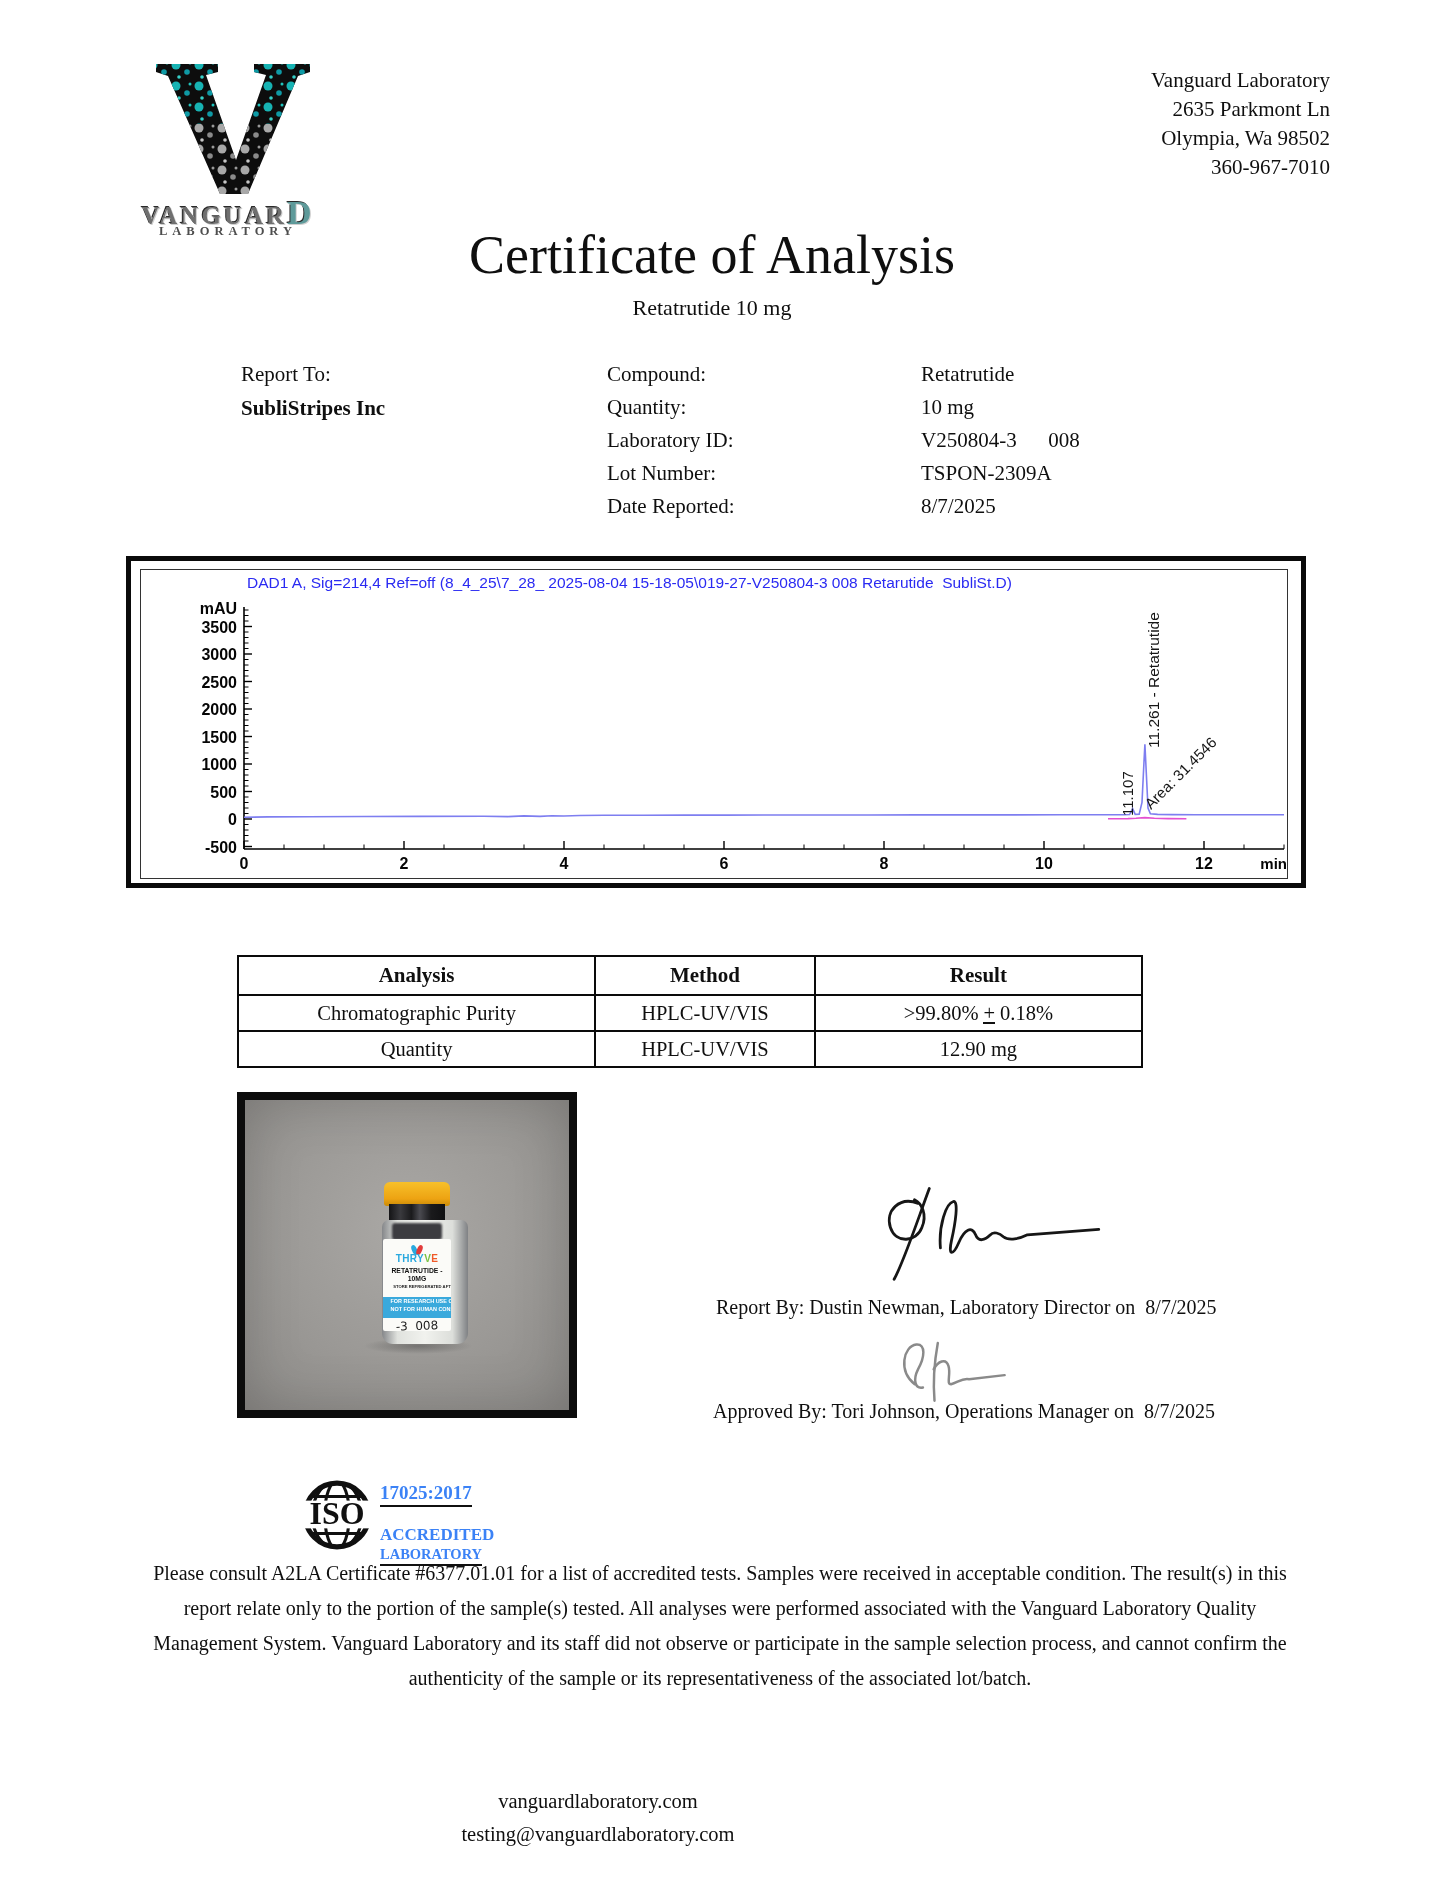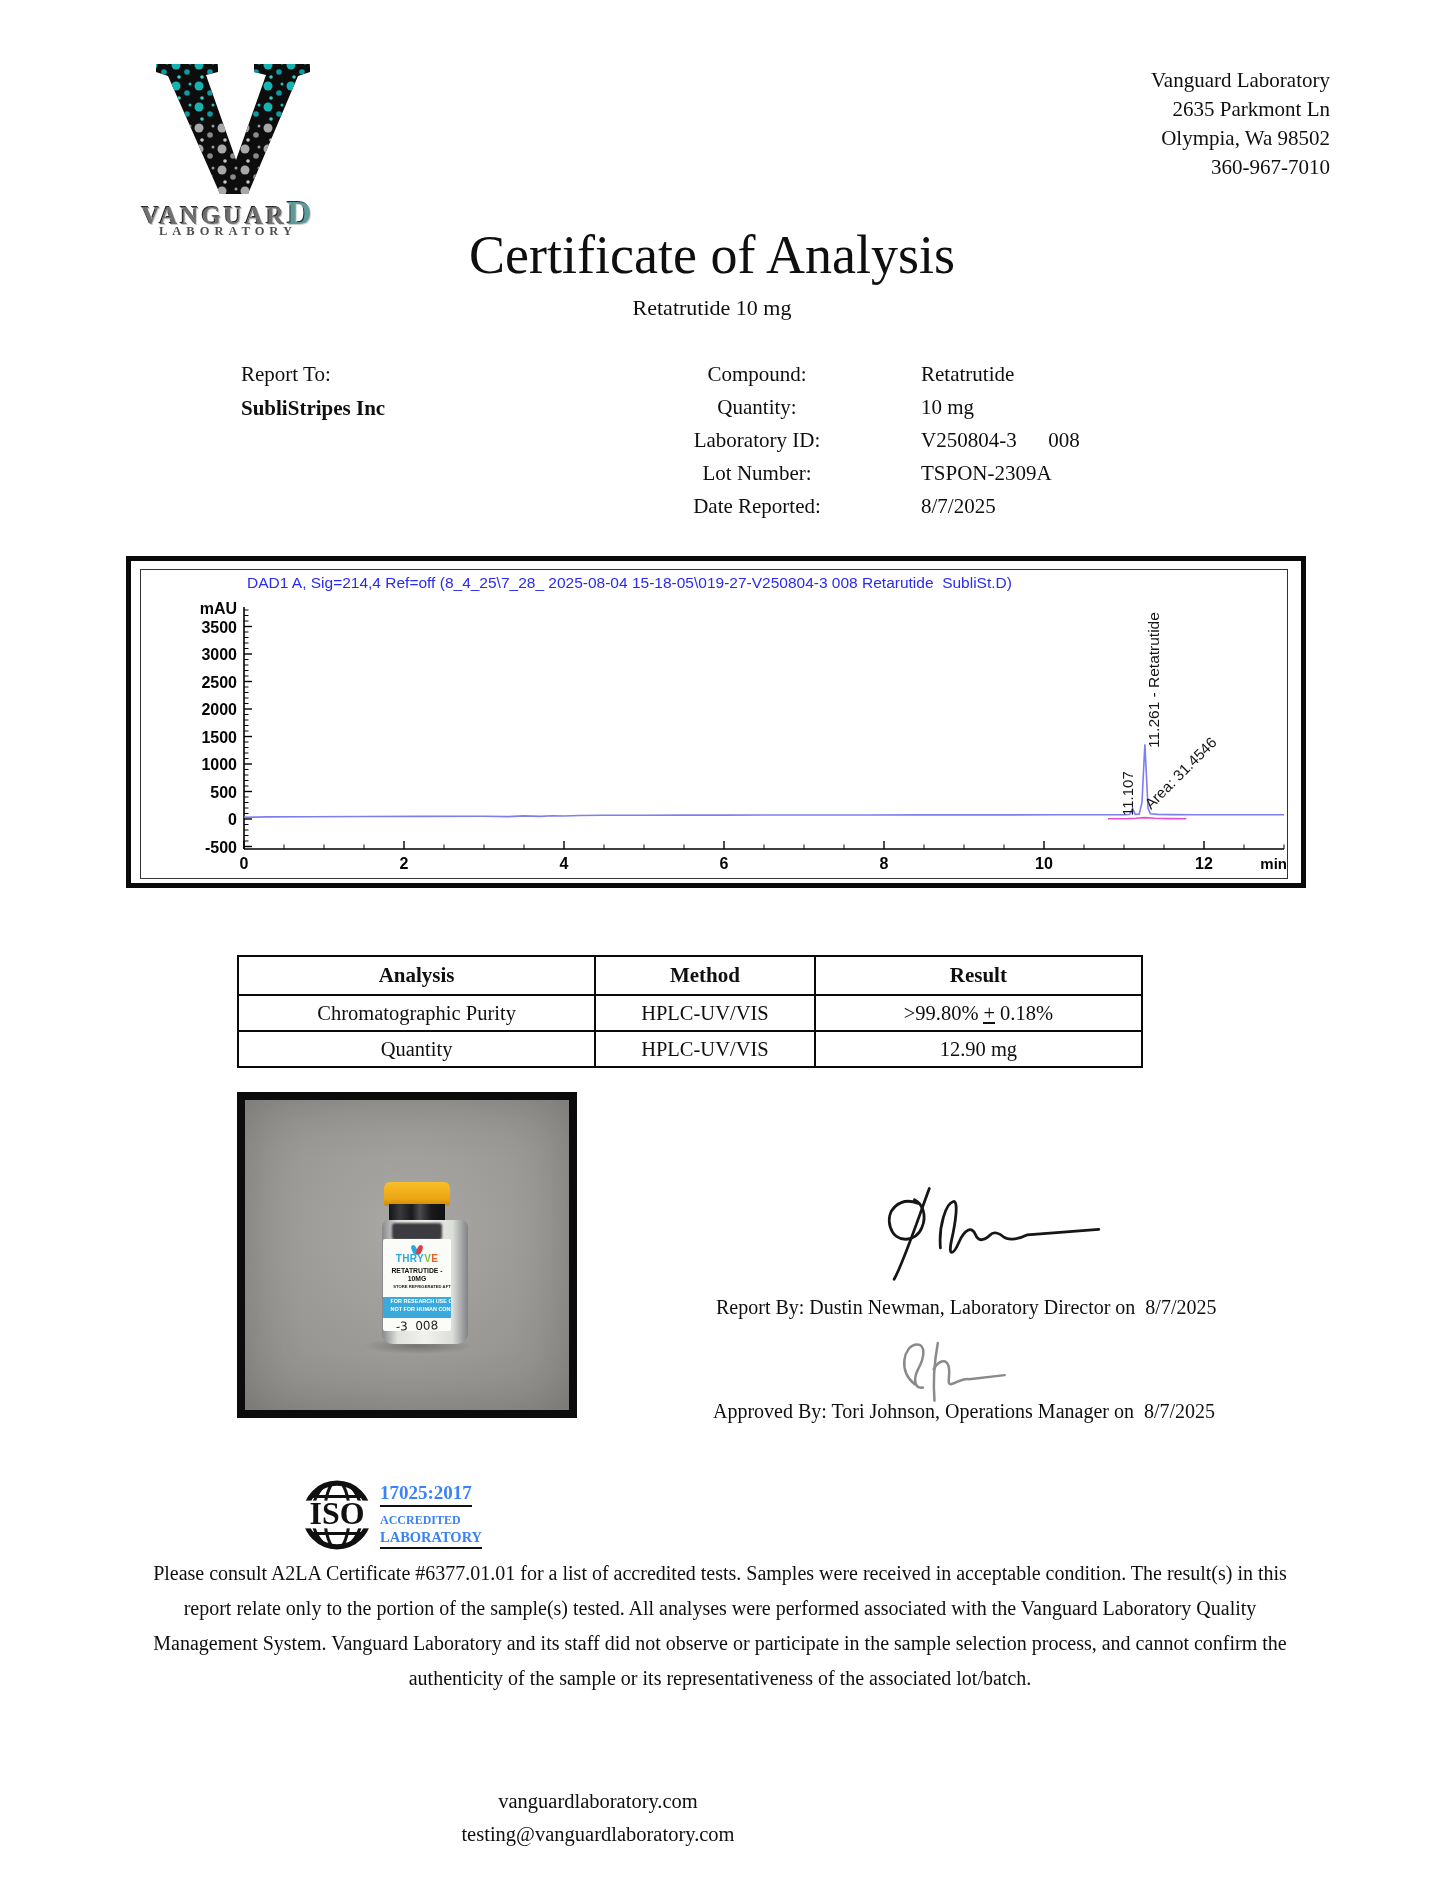--- a/index.html
+++ b/index.html
@@ -20,21 +20,21 @@
 
   
   .title{position:absolute;left:0;top:224px;width:1424px;text-align:center;
     font-size:54px;font-weight:normal;margin:0;}
   .subtitle{position:absolute;left:0;top:295px;width:1424px;text-align:center;font-size:22px;}
 
   
   .report-label{position:absolute;left:241px;top:362px;font-size:21px;}
   .report-name{position:absolute;left:241px;top:396px;font-size:21px;font-weight:bold;text-align:right;}
   .detail-row{position:absolute;left:0;width:1445px;height:33px;font-size:21px;}
-  .detail-label{position:absolute;left:607px;width:300px;text-align:center;}
+  .detail-label{position:absolute;left:607px;width:300px;text-align:left;}
   .detail-value{position:absolute;left:921px;white-space:pre;}
 
   
   .chart-outer{position:absolute;left:126px;top:556px;width:1180px;height:332px;
     border:5px solid #0a0a0a;box-sizing:border-box;}
   .chart-inner{position:absolute;left:9px;top:8px;width:1148px;height:310px;
     border:1.5px solid #333;box-sizing:border-box;}
   .chart-header{position:absolute;left:106px;top:4px;font-family:"Liberation Sans",sans-serif;
     font-size:15.5px;color:#2a2af2;white-space:pre;}
   #chart-svg{position:absolute;left:0;top:0;overflow:visible;}
@@ -80,21 +80,21 @@
   .handwriting{position:absolute;left:0px;top:80px;width:100%;text-align:center;
     font-family:"DejaVu Sans",sans-serif;font-size:12px;color:#1c1c1c;transform:rotate(-2deg);white-space:pre;}
 
   
   .sig-line{position:absolute;font-size:20px;white-space:pre;}
 
   
   .iso-block{position:absolute;left:300px;top:1478px;}
   .iso-text{position:absolute;left:80px;top:4px;font-weight:bold;color:#3b82f6;}
   .iso-l1{font-size:19px;border-bottom:2px solid #101010;display:inline-block;padding-bottom:1px;}
-  .iso-l2{font-size:12px;margin-top:6px;}
+  .iso-l2{font-size:17px;margin-top:18px;}
   .iso-l3{font-size:14.5px;border-bottom:2px solid #101010;display:inline-block;padding-bottom:1px;}
 
   
   .disclaimer{position:absolute;left:0;top:1556px;width:1440px;text-align:center;
     font-size:20px;line-height:35px;}
   .footer{position:absolute;left:0;top:1785px;width:1196px;text-align:center;
     font-size:20.5px;line-height:33px;}
 </style>
 </head>
 <body>

